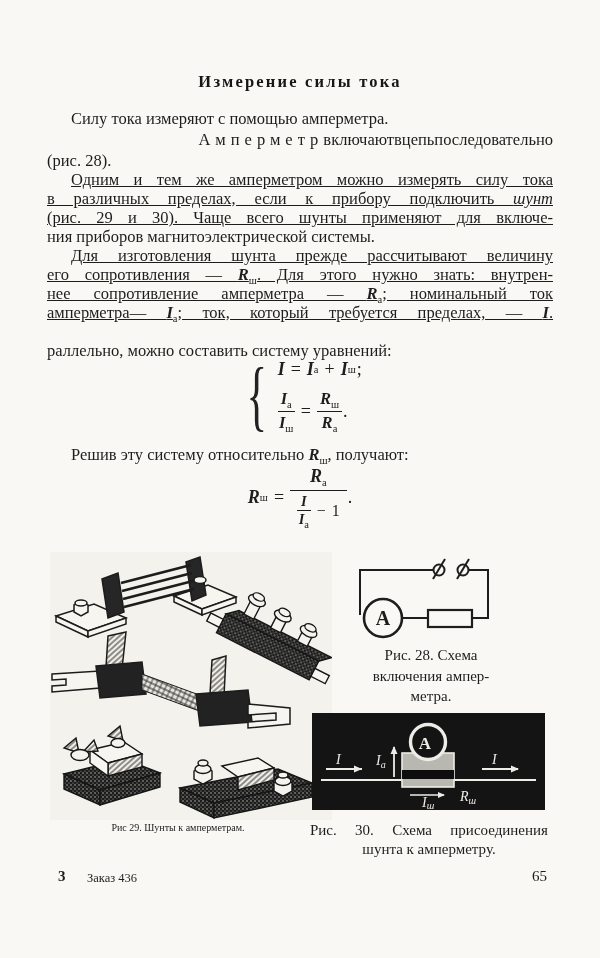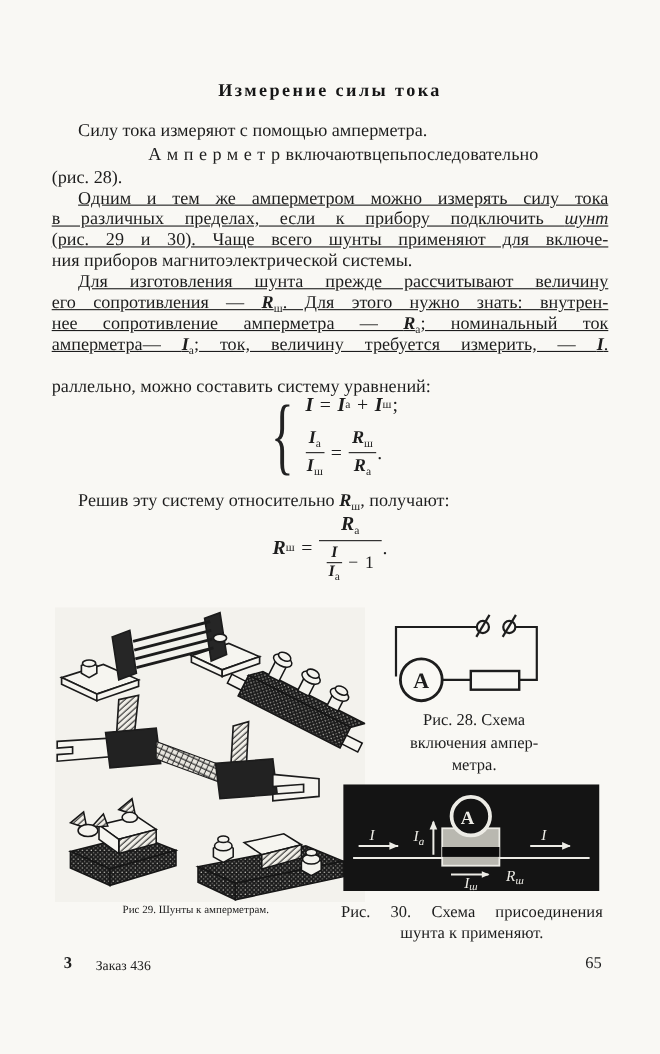--- a/index.html
+++ b/index.html
@@ -12,21 +12,21 @@
     position:absolute; top:72px; left:0; width:600px; margin:0;
     text-align:center; font-family:Liberation Serif, serif;
     font-size:16.5px; font-weight:bold; letter-spacing:2.2px; color:#161616;
   }
   .ln{
     position:absolute; left:47px; width:506px;
     font-size:16.5px; line-height:19px; white-space:normal;
   }
   .ind{ text-indent:24px; }
   .jst{ text-align:justify; text-align-last:justify;text-decoration:underline; }
-  .flexline{ display:flex; justify-content:center; padding-left:24px; width:482px; }
+  .flexline{ display:flex; justify-content:flex-end; padding-left:24px; width:482px; }
   .spaced{ letter-spacing:5px; }
   .it{ font-style:italic; }
   
   .mv{ font-style:italic; font-weight:bold; font-family:"Liberation Serif", serif; }
   .ms{ font-size:10.5px; vertical-align:-3.5px; letter-spacing:0; }
   .mo{ margin:0 6px; }
   .mp{ margin-left:1px; }
   .eqsys{
     position:absolute; top:357px; left:0; width:600px;
     display:flex; justify-content:center; align-items:center; font-size:18px;
@@ -82,21 +82,21 @@
 
   <div class="ln" style="top:151px">(рис. 28).</div>
   <div class="ln ind jst" style="top:170px">Одним и тем же амперметром можно измерять силу тока</div>
   <div class="ln jst" style="top:189px"><span>в различных пределах, если к прибору подключить </span><span class="it">шунт</span></div>
   <div class="ln jst" style="top:208px">(рис. 29 и 30). Чаще всего шунты применяют для включе-</div>
   <div class="ln" style="top:227px">ния приборов магнитоэлектрической системы.</div>
 
   <div class="ln ind jst" style="top:246px">Для изготовления шунта прежде рассчитывают величину</div>
   <div class="ln jst" style="top:265px"><span>его сопротивления — </span><span class="mv">R</span><span class="ms">ш</span><span>. Для этого нужно знать: внутрен-</span></div>
   <div class="ln jst" style="top:284px"><span>нее сопротивление амперметра — </span><span class="mv">R</span><span class="ms">а</span><span>; номинальный ток</span></div>
-  <div class="ln jst" style="top:303px"><span>амперметра— </span><span class="mv">I</span><span class="ms">а</span><span>; ток, величину требуется измерить, — </span><span class="mv">I</span><span>.</span></div>
+  <div class="ln jst" style="top:303px"><span>амперметра— </span><span class="mv">I</span><span class="ms">а</span><span>; ток, который требуется пределах, — </span><span class="mv">I</span><span>.</span></div>
 
   <div class="ln" style="top:341px">раллельно, можно составить систему уравнений:</div>
 
   <div class="eqsys">
     <span class="brace">{</span>
     <div class="eqcol">
       <div class="eqrow">
         <span class="mv">I</span>
         <span class="mo">=</span>
         <span class="mv">I</span>
@@ -290,21 +290,21 @@
       <text x="113" y="36" text-anchor="middle" font-style="normal" font-weight="bold" font-size="17">А</text>
       <text x="24" y="51">I</text>
       <text><tspan x="64" y="52">I</tspan><tspan dy="3" font-size="10">а</tspan></text>
       <text x="180" y="51">I</text>
       <text><tspan x="148" y="88">R</tspan><tspan dy="3" font-size="10">ш</tspan></text>
       <text><tspan x="110" y="94">I</tspan><tspan dy="2" font-size="10">ш</tspan></text>
     </g>
   </svg>
   <div class="fig30-cap">
     <div class="c1">Рис. 30. Схема присоединения</div>
-    <div class="c2">шунта к применяют.</div>
+    <div class="c2">шунта к амперметру.</div>
   </div>
 
   <div class="footer">
     <span class="sig">3</span>
     <span class="order">Заказ 436</span>
     <span class="pagenum">65</span>
   </div>
 
 </div>
 

